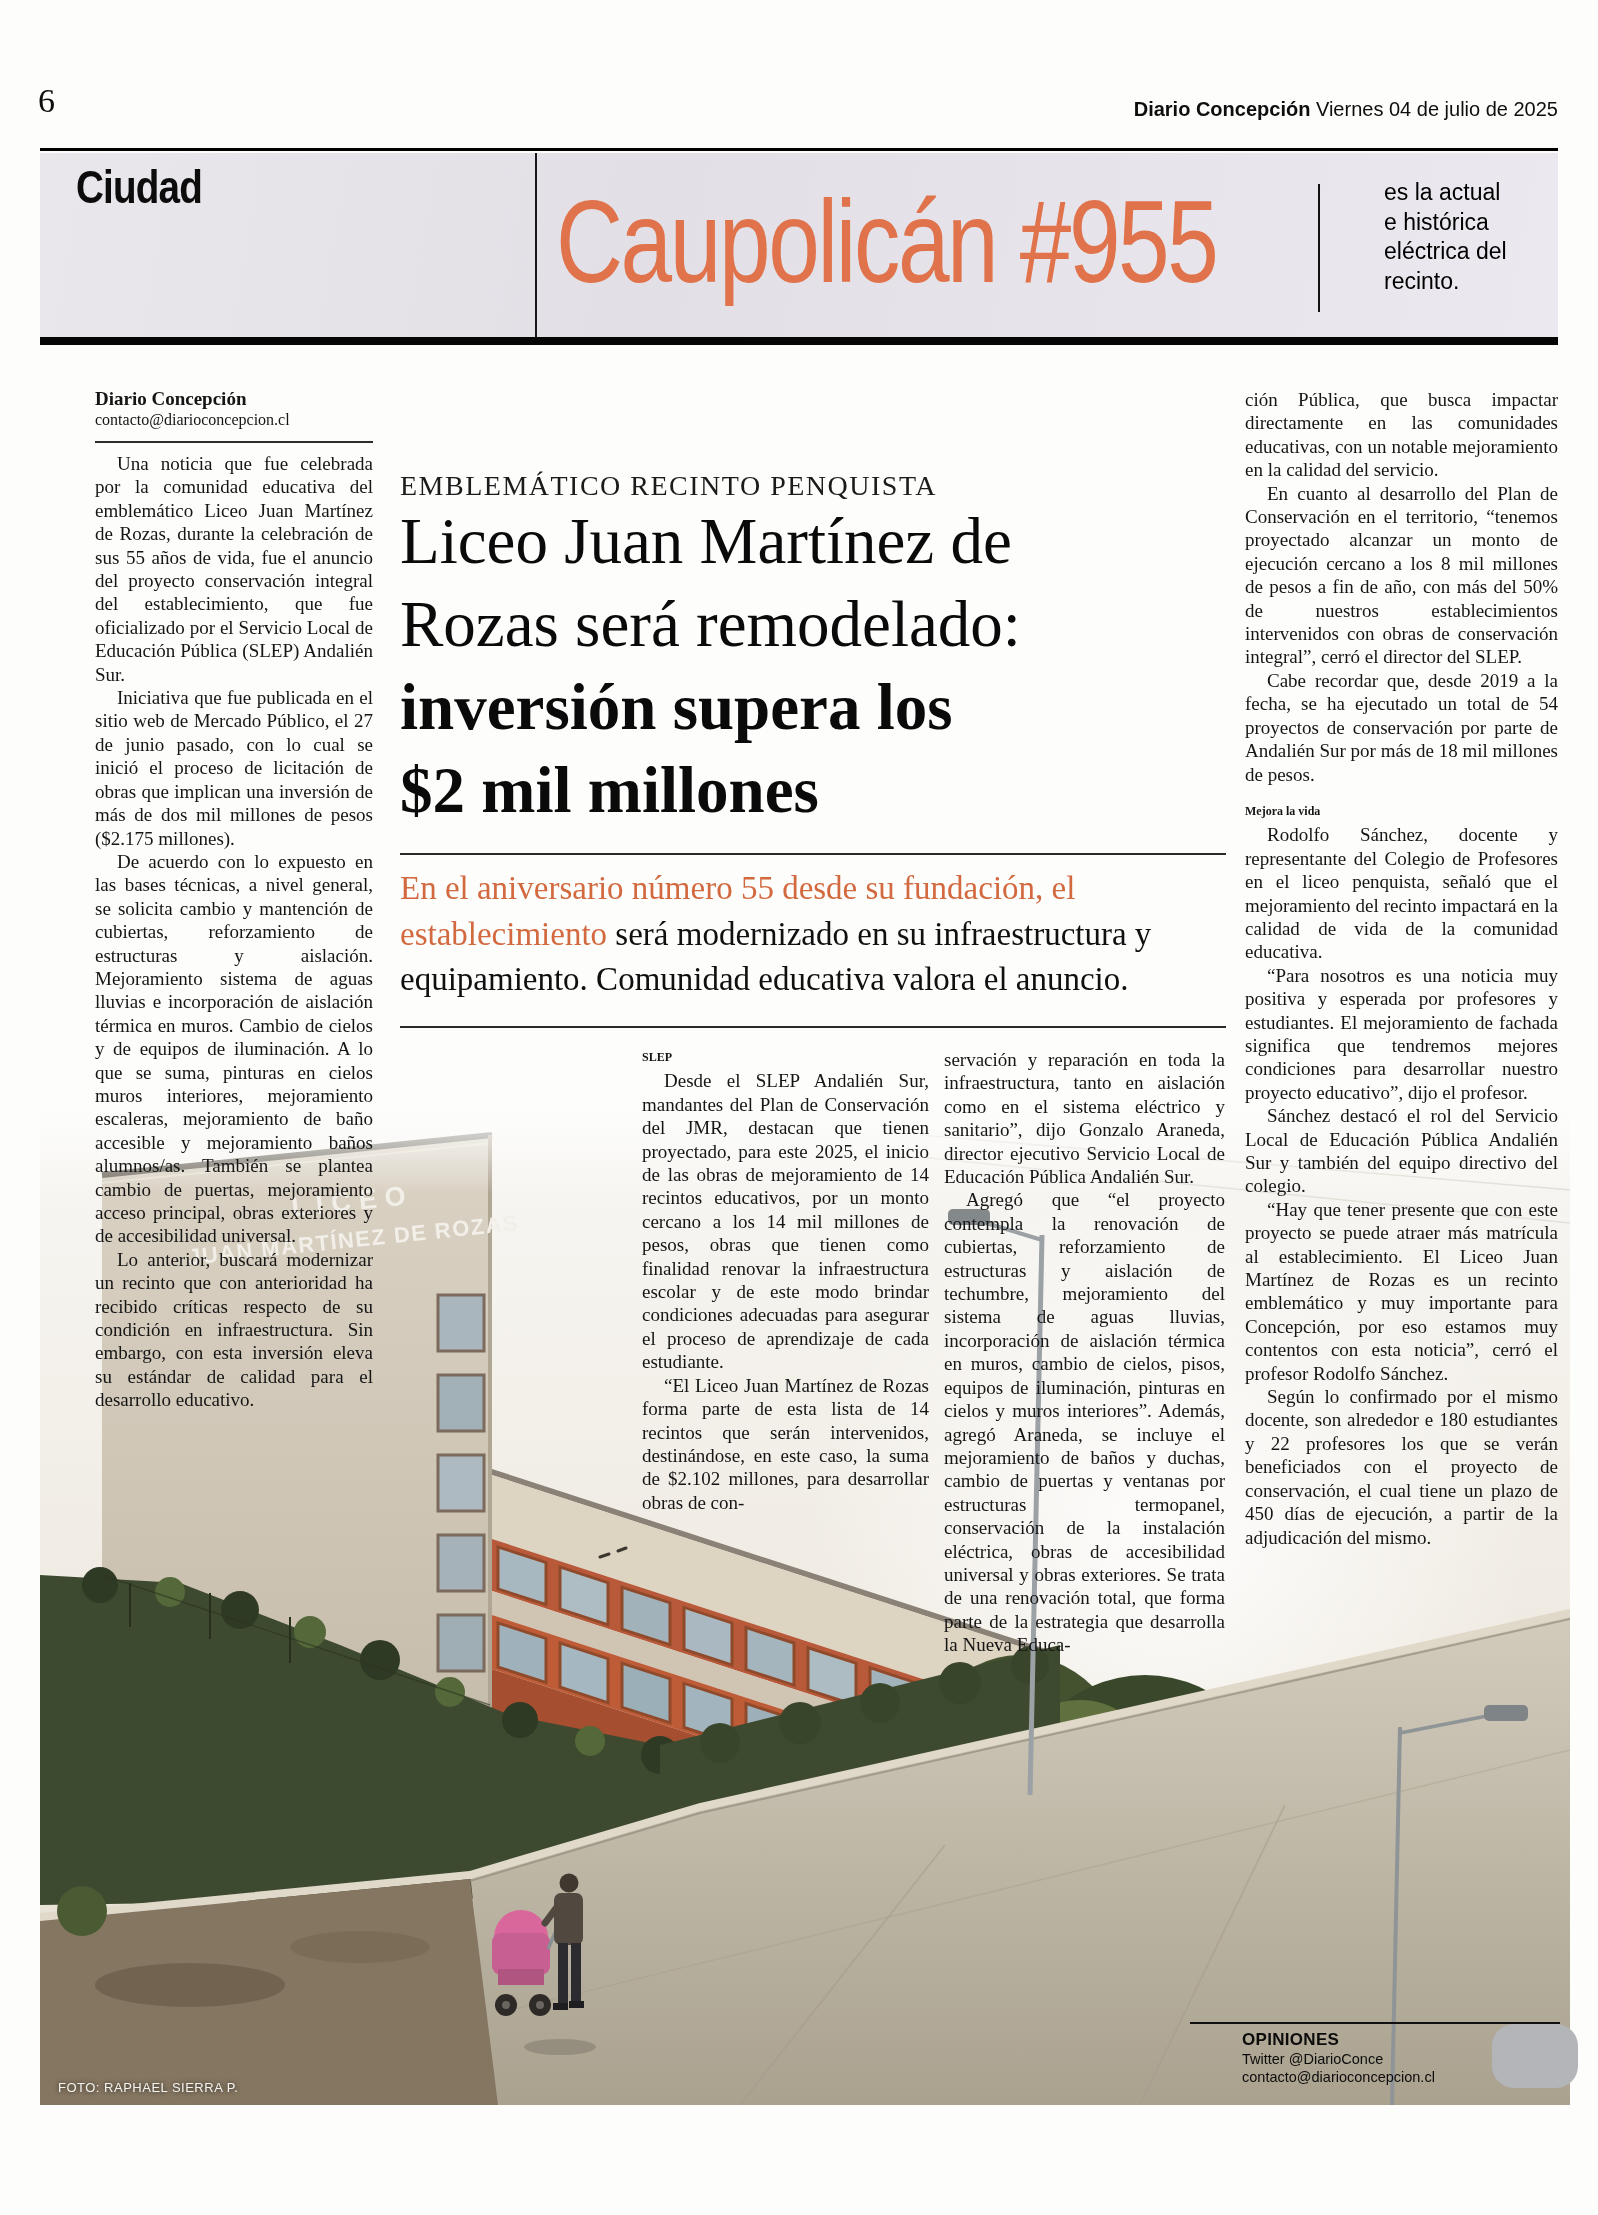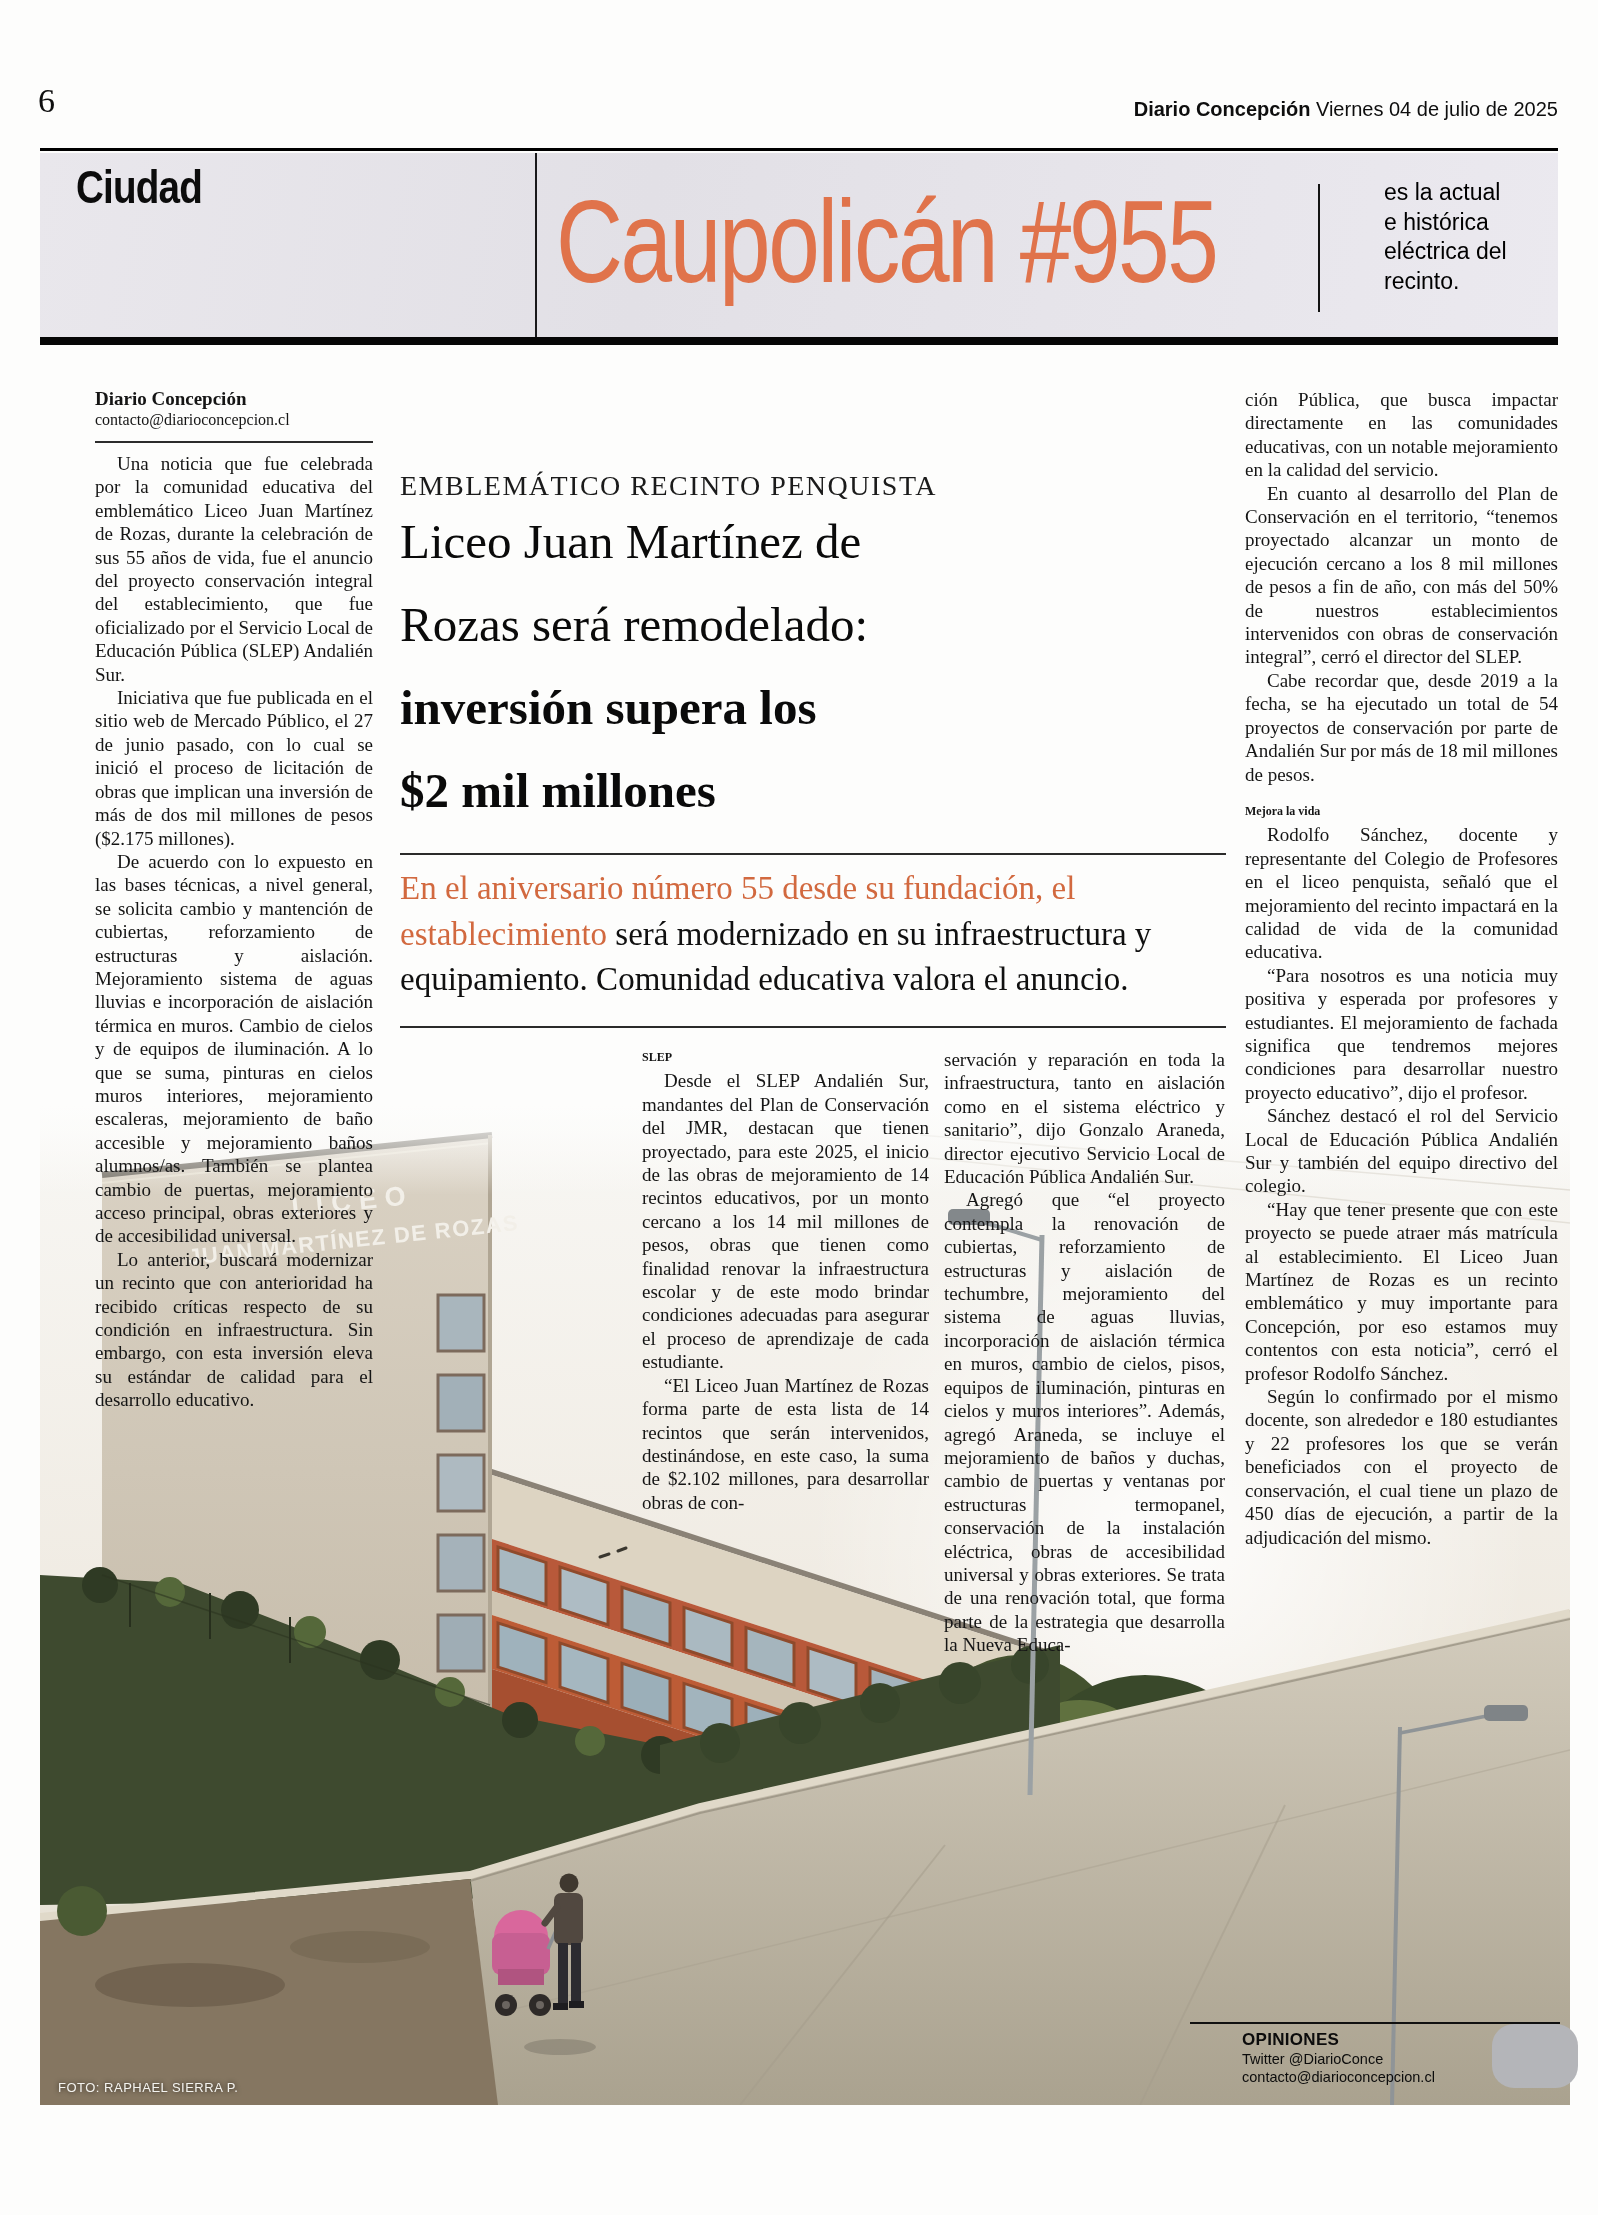--- a/index.html
+++ b/index.html
@@ -33,21 +33,21 @@
   .col p.cont{text-indent:0;}
   .subhead{font-weight:700;font-size:12px;text-indent:0 !important;margin:0;}
   .subhead.spaced{margin-top:14px;}
   .byline{border-bottom:2px solid #2c2c2c;padding-bottom:12px;margin-bottom:9px;}
   .byline .bname{font-weight:700;font-size:19px;line-height:22px;}
   .byline .bmail{font-size:16px;line-height:19px;}
 
   
   .kicker{left:400px;top:470px;width:840px;font-size:28px;letter-spacing:1.5px;color:#1b1b1b;z-index:5;}
   .headline{left:400px;top:500px;width:840px;z-index:5;color:#0a0a0a;}
-  .headline .hl{font-size:49px;line-height:83px;font-weight:400;white-space:nowrap;}
+  .headline .hl{font-size:65px;line-height:83px;font-weight:400;white-space:nowrap;}
   .headline .hl.bold{font-weight:700;}
   .rule2{height:2px;background:#2a2a2a;z-index:5;}
   .deck{left:400px;top:866px;width:838px;font-size:33px;line-height:45.5px;z-index:5;}
   .deck .hi{}
   .deck .rest{color:#101010;}
 
   
   .photo{left:40px;top:1105px;width:1530px;height:1000px;z-index:1;}
   .caption{left:58px;top:2080px;z-index:6;font-family:"Liberation Sans",sans-serif;font-size:13px;
            letter-spacing:.5px;color:#f4f3ef;text-shadow:0 0 5px rgba(0,0,0,.75);}

